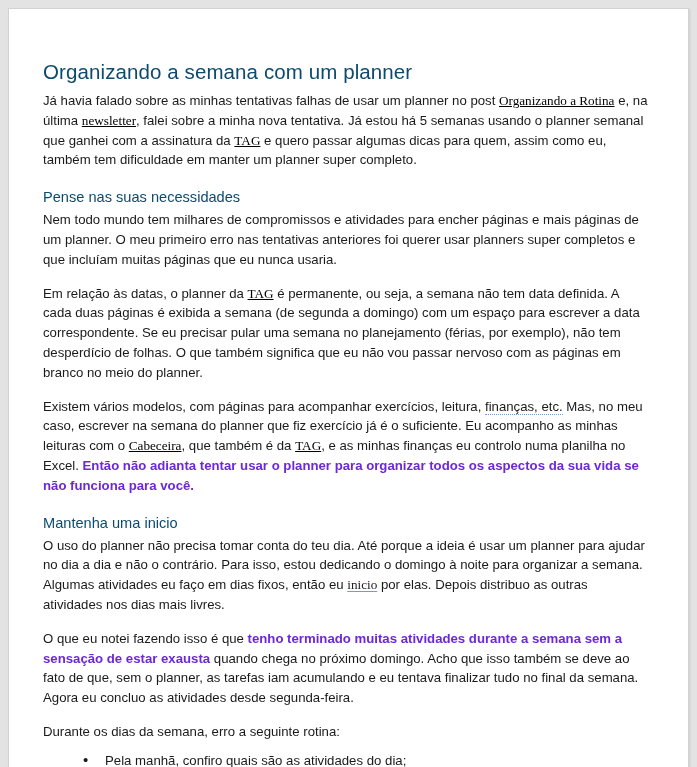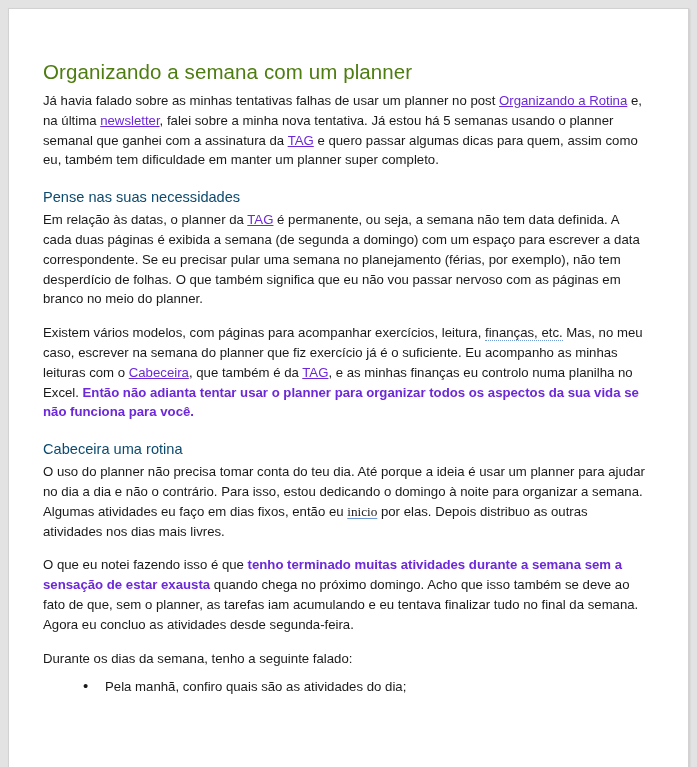--- a/index.html
+++ b/index.html
@@ -40,21 +40,21 @@
     text-align: left;
   }
 
   
   h1.doc-title {
     margin: 0 0 6px 0;
     padding: 0;
     font-size: 20.5px;
     line-height: 26px;
     font-weight: 400;
-    color: #4d7c0f;
+    color: #0c4a6e;
     letter-spacing: 0.1px;
   }
   h2.doc-heading {
     margin: 17px 0 2px 0;
     padding: 0;
     font-size: 14.6px;
     line-height: 21px;
     font-weight: 400;
     color: #0c4a6e;
   }
@@ -63,24 +63,25 @@
   p.para {
     margin: 0 0 14px 0;
     padding: 0;
   }
   p.para.nogap {
     margin-bottom: 0;
   }
 
   
   .lnk {
-    color: #6d28d9;
+    color: #000000;
     text-decoration: underline;
     text-underline-offset: 1px;
     cursor: pointer;
+    font-family: Liberation Serif, serif;
   }
   .bold {
     font-weight: bold;
     color: #6d28d9;
   }
   
   .spell {
     text-decoration: underline;
     text-decoration-color: #6f9bd8;
     text-underline-offset: 2px;
@@ -121,32 +122,33 @@
 
 <div class="page-shell">
   <div class="doc-body">
 
     <h1 class="doc-title">Organizando a semana com um planner</h1>
 
     <p class="para"><span>Já havia falado sobre as minhas tentativas falhas de usar um planner no post </span><a class="lnk" href="#">Organizando a Rotina</a><span> e, na última </span><a class="lnk" href="#">newsletter</a><span>, falei sobre a minha nova tentativa. Já estou há 5 semanas usando o planner semanal que ganhei com a assinatura da </span><a class="lnk" href="#">TAG</a><span> e quero passar algumas dicas para quem, assim como eu, também tem dificuldade em manter um planner super completo.</span></p>
 
     <h2 class="doc-heading">Pense nas suas necessidades</h2>
 
+    <p class="para">Nem todo mundo tem milhares de compromissos e atividades para encher páginas e mais páginas de um planner. O meu primeiro erro nas tentativas anteriores foi querer usar planners super completos e que incluíam muitas páginas que eu nunca usaria.</p>
 
     <p class="para"><span>Em relação às datas, o planner da </span><a class="lnk" href="#">TAG</a><span> é permanente, ou seja, a semana não tem data definida. A cada duas páginas é exibida a semana (de segunda a domingo) com um espaço para escrever a data correspondente. Se eu precisar pular uma semana no planejamento (férias, por exemplo), não tem desperdício de folhas. O que também significa que eu não vou passar nervoso com as páginas em branco no meio do planner.</span></p>
 
     <p class="para"><span>Existem vários modelos, com páginas para acompanhar exercícios, leitura, </span><span class="style-sugg">finanças, etc.</span><span> Mas, no meu caso, escrever na semana do planner que fiz exercício já é o suficiente. Eu acompanho as minhas leituras com o </span><a class="lnk" href="#">Cabeceira</a><span>, que também é da </span><a class="lnk" href="#">TAG</a><span>, e as minhas finanças eu controlo numa planilha no Excel. </span><span class="bold">Então não adianta tentar usar o planner para organizar todos os aspectos da sua vida se não funciona para você.</span></p>
 
-    <h2 class="doc-heading">Cabeceira uma rotina</h2>
+    <h2 class="doc-heading">Mantenha uma inicio</h2>
 
     <p class="para"><span>O uso do planner não precisa tomar conta do teu dia. Até porque a ideia é usar um planner para ajudar no dia a dia e não o contrário. Para isso, estou dedicando o domingo à noite para organizar a semana. Algumas atividades eu faço em dias fixos, então eu </span><span class="spell">inicio</span><span> por elas. Depois distribuo as outras atividades nos dias mais livres.</span></p>
 
     <p class="para"><span>O que eu notei fazendo isso é que </span><span class="bold">tenho terminado muitas atividades durante a semana sem a sensação de estar exausta</span><span> quando chega no próximo domingo. Acho que isso também se deve ao fato de que, sem o planner, as tarefas iam acumulando e eu tentava finalizar tudo no final da semana. Agora eu concluo as atividades desde segunda-feira.</span></p>
 
-    <p class="para nogap">Durante os dias da semana, tenho a seguinte falado:</p>
+    <p class="para nogap">Durante os dias da semana, erro a seguinte rotina:</p>
 
     <ul class="doc-list">
       <li><span>Pela manhã, confiro quais são as atividades do dia;</span></li>
 
     </ul>
 
   </div>
 </div>
 
 </body></html>

